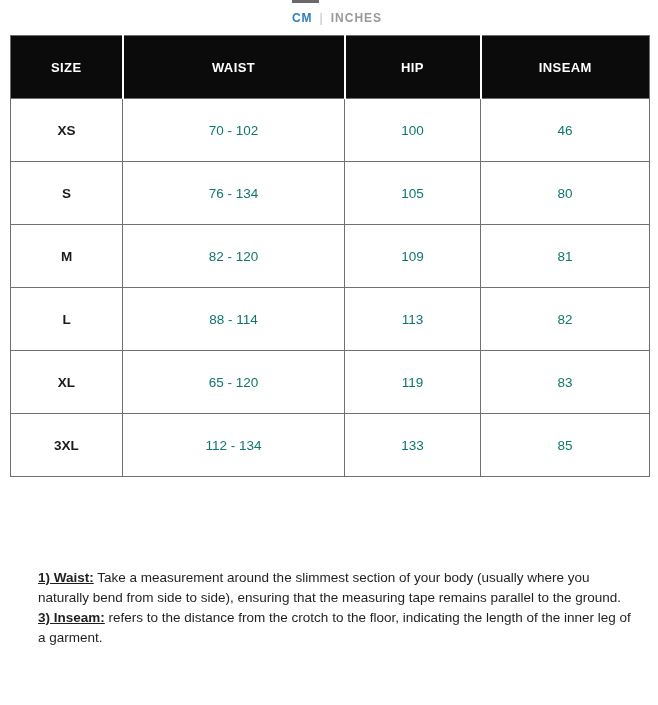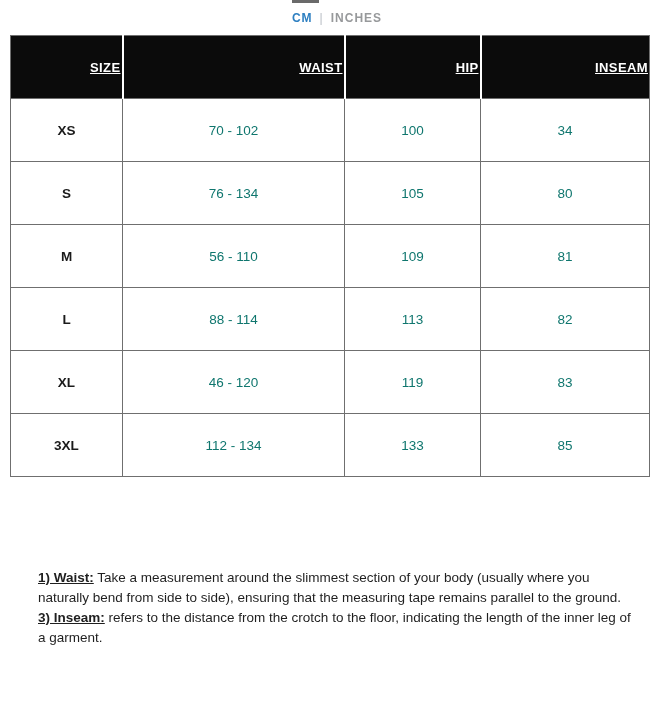--- a/index.html
+++ b/index.html
@@ -33,24 +33,23 @@
     position: absolute; left: 10px; top: 35px;
     width: 639px;
     border-collapse: collapse; table-layout: fixed;
     border: 1px solid var(--border);
   }
   .size-chart th {
     background: var(--header-bg);
     color: var(--header-fg);
     height: 60px;
     font-size: 13px; font-weight: bold; letter-spacing: 0.4px;
-    text-align: right;
+    text-align: center;
     border-left: 2px solid #ffffff;
     border-bottom: 1px solid var(--border);
-    text-decoration: underline;
   }
   .size-chart th:first-child { border-left: none; }
   .size-chart td {
     height: 60px;
     text-align: center; vertical-align: middle;
     font-size: 13.5px; color: #0f766e;
     background: #ffffff;
     border: 1px solid var(--border);
   }
   .size-chart td.size-cell { font-weight: bold; color: #1a1a1a; }
@@ -85,43 +84,43 @@
         <th>WAIST</th>
         <th>HIP</th>
         <th>INSEAM</th>
       </tr>
   </thead>
   <tbody>
       <tr>
         <td class="size-cell">XS</td>
         <td>70 - 102</td>
         <td>100</td>
-        <td>34</td>
+        <td>46</td>
       </tr>
       <tr>
         <td class="size-cell">S</td>
         <td>76 - 134</td>
         <td>105</td>
         <td>80</td>
       </tr>
       <tr>
         <td class="size-cell">M</td>
-        <td>56 - 110</td>
+        <td>82 - 120</td>
         <td>109</td>
         <td>81</td>
       </tr>
       <tr>
         <td class="size-cell">L</td>
         <td>88 - 114</td>
         <td>113</td>
         <td>82</td>
       </tr>
       <tr>
         <td class="size-cell">XL</td>
-        <td>46 - 120</td>
+        <td>65 - 120</td>
         <td>119</td>
         <td>83</td>
       </tr>
       <tr>
         <td class="size-cell">3XL</td>
         <td>112 - 134</td>
         <td>133</td>
         <td>85</td>
       </tr>
     </tbody>

